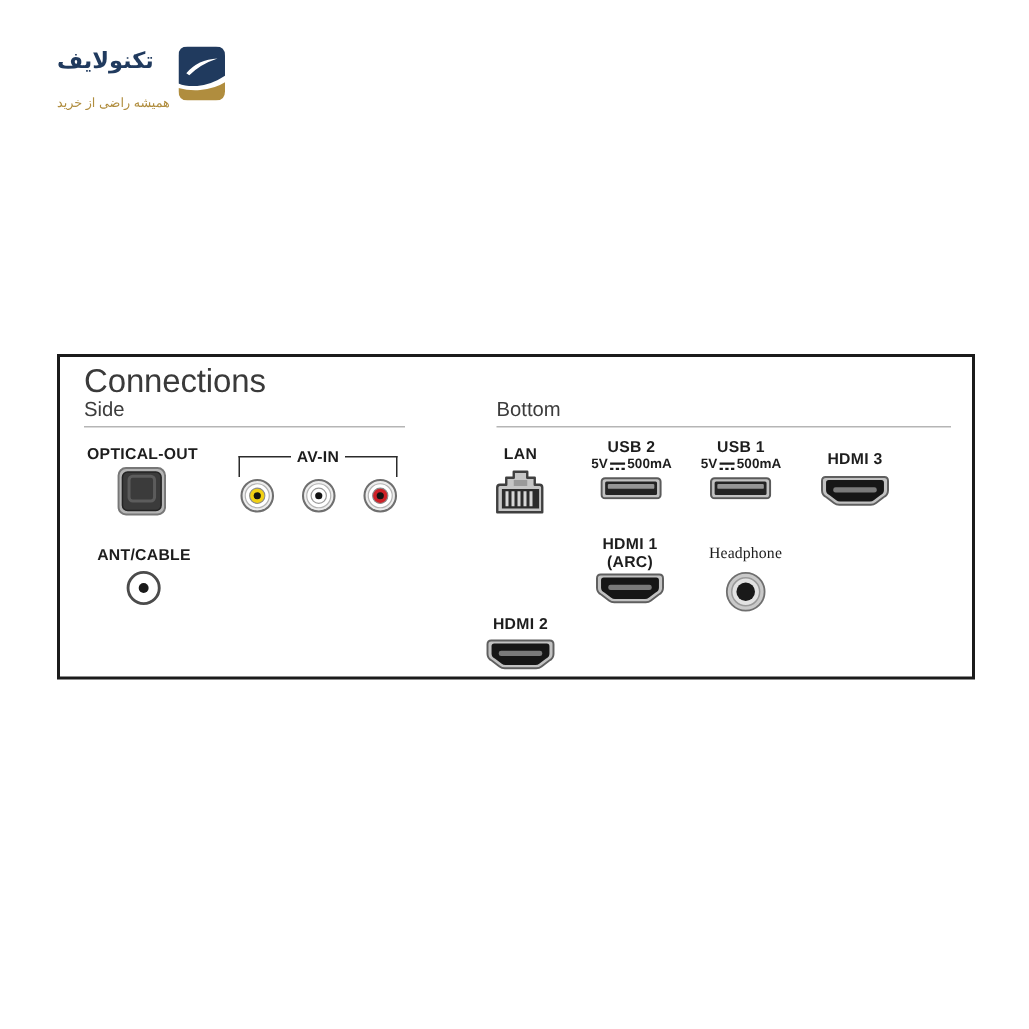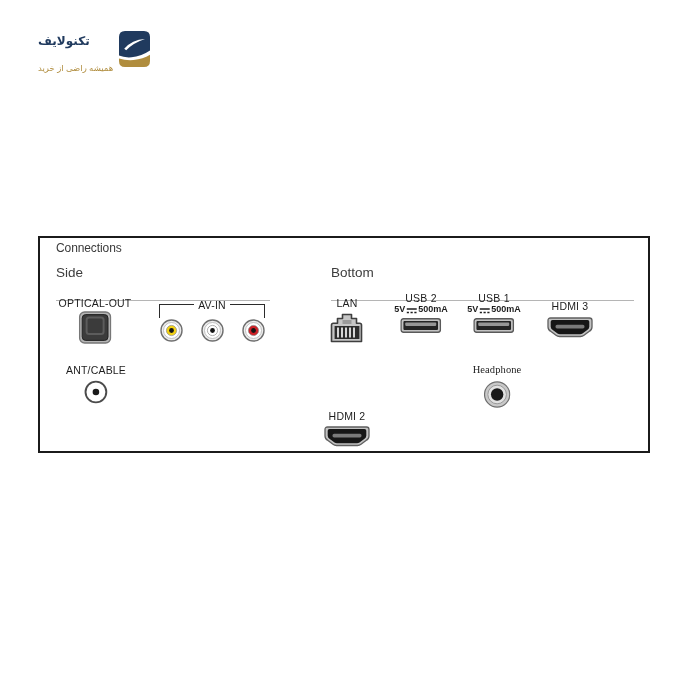--- a/index.html
+++ b/index.html
@@ -5,37 +5,37 @@
   html,body{margin:0;padding:0;}
   body{
     width:686px;height:686px;background:#ffffff;position:relative;overflow:hidden;
     font-family:"Liberation Sans","DejaVu Sans",sans-serif;
     -webkit-font-smoothing:antialiased;
   }
 
   
   .logo{position:absolute;left:38px;top:31px;display:flex;align-items:flex-start;gap:6px;}
   .logo-text{display:flex;flex-direction:column;align-items:flex-end;direction:rtl;}
-  .logo-title{font-size:12px;font-weight:bold;color:#203a5e;line-height:20px;white-space:nowrap;}
+  .logo-title{font-size:15px;font-weight:bold;color:#203a5e;line-height:20px;white-space:nowrap;}
   .logo-tagline{font-size:8.5px;color:#b08d3e;line-height:11px;margin-top:12px;white-space:nowrap;letter-spacing:.3px;}
   .logo-mark{width:31px;height:36px;flex:0 0 auto;}
 
   
   .panel{
     position:absolute;left:38px;top:236px;width:612px;height:217px;
     border:2px solid #1b1b1b;box-sizing:border-box;background:#ffffff;
   }
-  .panel-title{position:absolute;left:16px;top:3px;font-size:12px;font-weight:400;color:#3a3a3a;letter-spacing:-.1px;}
-  .section-head{position:absolute;top:27px;font-size:13.5px;color:#3c3c3c;padding-bottom:20px;border-bottom:1px solid #b5b5b5;box-sizing:border-box;}
+  .panel-title{position:absolute;left:16px;top:3px;font-size:22px;font-weight:400;color:#3a3a3a;letter-spacing:-.1px;}
+  .section-head{position:absolute;top:27px;font-size:13.5px;color:#3c3c3c;padding-bottom:4px;border-bottom:1px solid #b5b5b5;box-sizing:border-box;}
   .section-side{left:16px;width:214px;}
   .section-bottom{left:291px;width:303px;}
 
   
   .port{position:absolute;transform:translateX(-50%);display:flex;flex-direction:column;align-items:center;}
-  .plabel{font-size:10.5px;font-weight:normal;color:#1d1d1d;line-height:12px;white-space:nowrap;letter-spacing:.2px;text-align:center;}
+  .plabel{font-size:10.5px;font-weight:bold;color:#1d1d1d;line-height:12px;white-space:nowrap;letter-spacing:.2px;text-align:center;}
   .plabel.light{font-weight:400;letter-spacing:.1px;font-family:Liberation Serif, serif;}
   .psub{font-size:9px;font-weight:bold;color:#1d1d1d;line-height:11px;display:flex;align-items:flex-end;gap:1px;white-space:nowrap;}
   .icon{display:block;}
 
   
   .av-group{width:106px;display:flex;flex-direction:column;align-items:center;}
   .av-bracket{display:flex;align-items:flex-start;width:100%;}
   .av-arm{flex:1;height:13px;margin-top:5px;border-top:1.6px solid #2b2b2b;}
   .av-arm.left{border-left:1.6px solid #2b2b2b;}
   .av-arm.right{border-right:1.6px solid #2b2b2b;}
@@ -167,20 +167,29 @@
 
   <div class="port" style="left:307px;top:128px;margin-top:44px;">
     <span class="plabel">HDMI 2</span>
     <svg class="icon" style="margin-top:4px;" width="46" height="22" viewBox="0 0 46 22">
       <path d="M3.5 1 H42.5 q2.5 0 2.5 2.5 V10 q0 3 -3 4.5 l-5 3.8 q-1.5 1.2 -3.5 1.2 H12.5 q-2 0 -3.5 -1.2 l-5 -3.8 q-3 -1.5 -3 -4.5 V3.5 Q1 1 3.5 1 Z" fill="#c2c2c2" stroke="#5f5f5f" stroke-width="1.3"></path>
       <path d="M5.5 3 H40.5 q1.8 0 1.8 1.8 V9.8 q0 2.2 -2.4 3.4 l-4.4 3.3 q-1 .8 -2.5 .8 H13 q-1.5 0 -2.5 -.8 L6.1 13.2 Q3.7 12 3.7 9.8 V4.8 Q3.7 3 5.5 3 Z" fill="#161616"></path>
       <rect x="8.5" y="7.8" width="29" height="3.6" rx="1.6" fill="#7a7a7a"></rect>
     </svg>
   </div>
 
+  <div class="port" style="left:380px;top:119px;">
+    <span class="plabel">HDMI 1</span>
+    <span class="plabel">(ARC)</span>
+    <svg class="icon" style="margin-top:1px;" width="46" height="22" viewBox="0 0 46 22">
+      <path d="M3.5 1 H42.5 q2.5 0 2.5 2.5 V10 q0 3 -3 4.5 l-5 3.8 q-1.5 1.2 -3.5 1.2 H12.5 q-2 0 -3.5 -1.2 l-5 -3.8 q-3 -1.5 -3 -4.5 V3.5 Q1 1 3.5 1 Z" fill="#c2c2c2" stroke="#5f5f5f" stroke-width="1.3"></path>
+      <path d="M5.5 3 H40.5 q1.8 0 1.8 1.8 V9.8 q0 2.2 -2.4 3.4 l-4.4 3.3 q-1 .8 -2.5 .8 H13 q-1.5 0 -2.5 -.8 L6.1 13.2 Q3.7 12 3.7 9.8 V4.8 Q3.7 3 5.5 3 Z" fill="#161616"></path>
+      <rect x="8.5" y="7.8" width="29" height="3.6" rx="1.6" fill="#7a7a7a"></rect>
+    </svg>
+  </div>
 
   <div class="port" style="left:457px;top:126px;">
     <span class="plabel light">Headphone</span>
     <svg class="icon" style="margin-top:5px;" width="27" height="27" viewBox="0 0 27 27">
       <circle cx="13.5" cy="13.5" r="12.6" fill="#c9c9c9" stroke="#6f6f6f" stroke-width="1.2"></circle>
       <circle cx="13.5" cy="13.5" r="9.3" fill="#e2e2e2" stroke="#9a9a9a" stroke-width="1"></circle>
       <circle cx="13.5" cy="13.5" r="6.2" fill="#191919"></circle>
     </svg>
   </div>
 </div>

